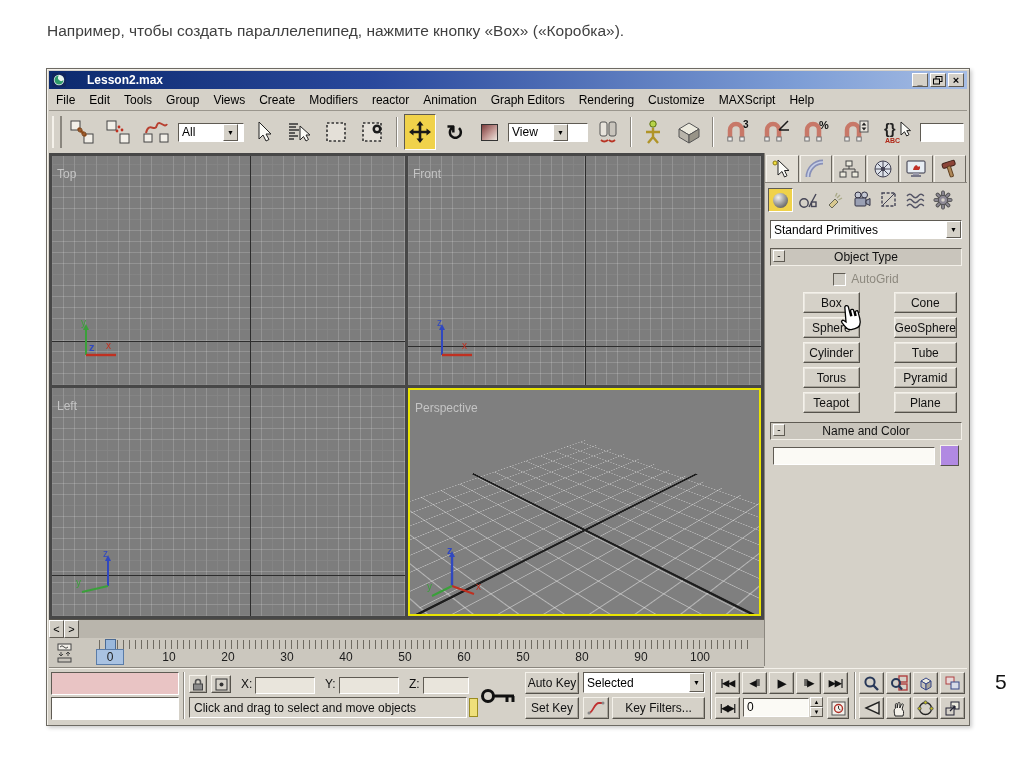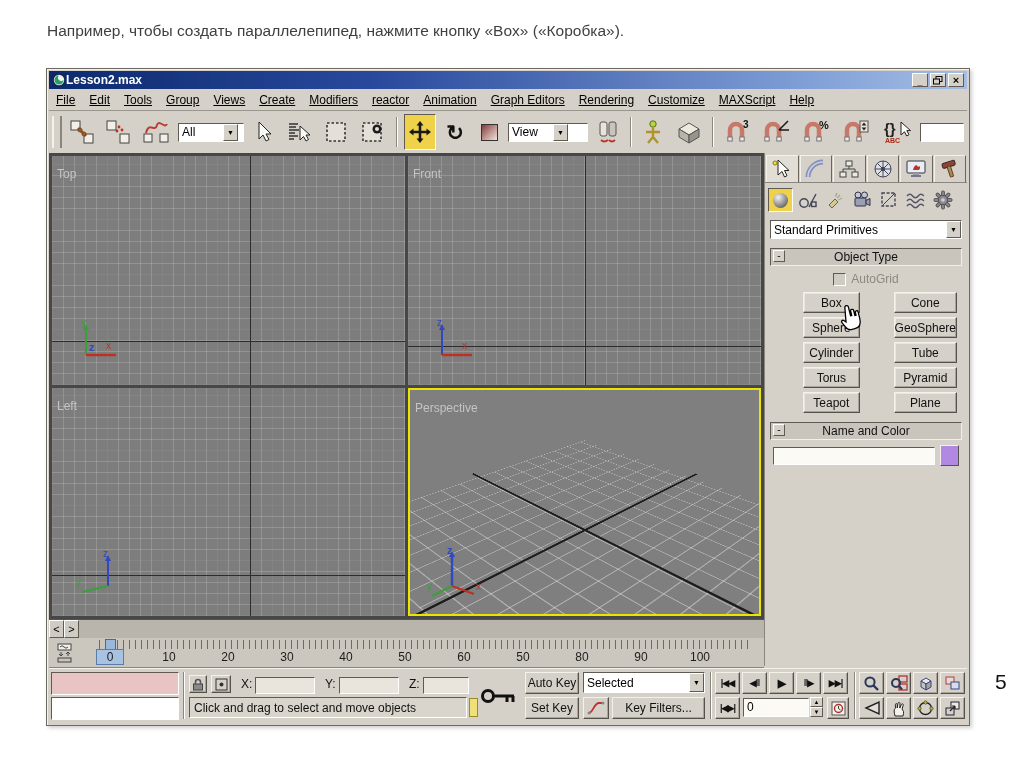--- a/index.html
+++ b/index.html
@@ -8,32 +8,32 @@
 
   
   .caption{position:absolute;left:47px;top:22px;font-size:15.5px;color:#3f3f3f;}
   .pagenum{position:absolute;left:995px;top:670px;font-size:21px;color:#111;}
 
   
   .win{position:absolute;left:46px;top:68px;width:922px;height:656px;background:#d5d1c8;
        border:1px solid #6d6a63;box-shadow:inset 1px 1px 0 #f4f1ea, 2px 2px 4px rgba(0,0,0,.2);}
   .titlebar{position:absolute;left:2px;top:2px;right:2px;height:18px;
        background:linear-gradient(90deg,#0c2a6e,#29489c 35%,#7e9ed6 82%,#a6bde4);
-       display:flex;align-items:center;gap:0;padding:0 3px;}
+       display:flex;align-items:center;gap:21px;padding:0 3px;}
   .title{color:#fff;font-size:12px;font-weight:bold;flex:1;line-height:1;}
   .winbtns{display:flex;gap:2px;}
   .win-btn{width:16px;height:14px;background:#d5d1c8;border:1px solid;
        border-color:#ffffff #5f5b53 #5f5b53 #ffffff;font-size:9px;font-weight:bold;
        display:flex;align-items:flex-end;justify-content:center;line-height:.8;box-sizing:border-box;}
   .win-btn.cl{align-items:center;font-size:11px;}
   .win-btn.rs{align-items:center;}
 
   .menubar{position:absolute;left:2px;top:20px;right:2px;height:21px;display:flex;align-items:center;
        font-size:12px;color:#000;background:#d5d1c8;border-bottom:1px solid #f4f1ea;}
-  .mi{padding:2px 7px;white-space:nowrap;text-decoration:underline;}
+  .mi{padding:2px 7px;white-space:nowrap;}
 
   
   .toolbar{position:absolute;left:2px;top:41px;right:2px;height:43px;display:flex;align-items:center;
        gap:4px;padding:0 3px;border-top:1px solid #9a968d;background:#d5d1c8;box-sizing:border-box;}
   .tc{height:34px;display:flex;align-items:center;justify-content:center;position:relative;flex:none;}
   .tc.active{background:#f0d24a;border:1px solid;border-color:#5f5b53 #fff #fff #5f5b53;}
   .tsep{width:0;height:30px;border-left:1px solid #8a867e;border-right:1px solid #fff;margin:0 2px;flex:none;}
   .handle{width:6px;height:32px;border-left:2px solid #f4f1ea;border-right:2px solid #8a867e;flex:none;}
   .rot{font-size:21px;font-weight:bold;color:#111;line-height:1;}
   .scalebox{width:15px;height:15px;border:1px solid #333;background:linear-gradient(135deg,#7e3c3c,#c49a96 55%,#ece4dc);}

